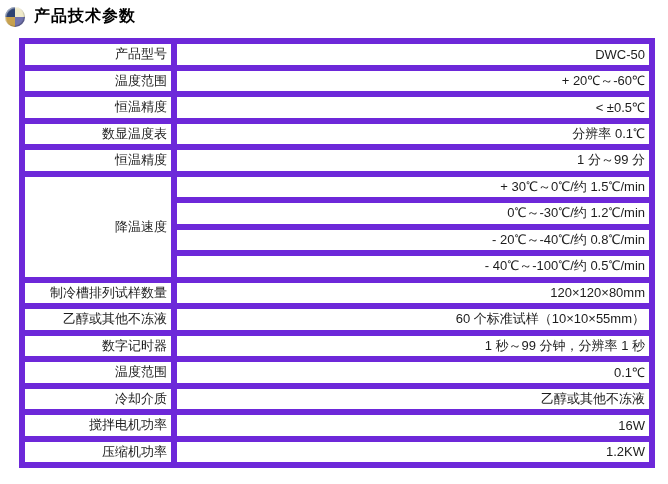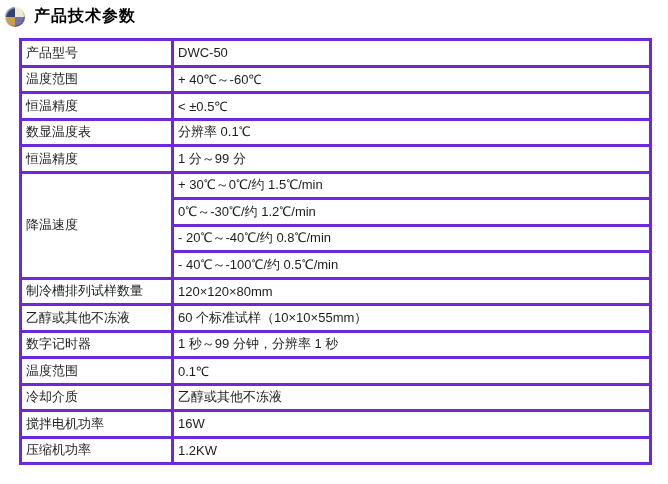--- a/index.html
+++ b/index.html
@@ -36,24 +36,24 @@
     letter-spacing: 1px;
     white-space: nowrap;
   }
   table.spec {
     border-collapse: collapse;
     table-layout: fixed;
     margin: 10px 0 0 19px;
     width: 630px;
   }
   table.spec td {
-    border: 3px solid #6d28d9;
+    border: 6px solid #6d28d9;
     height: 26.5px;
     padding: 0 4px;
-    text-align: left;
+    text-align: right;
     vertical-align: middle;
     font-size: 13px;
     color: #1c1c1c;
     white-space: nowrap;
     overflow: hidden;
   }
   table.spec col.c1 { width: 152px; }
   table.spec col.c2 { width: 478px; }
 </style>
 </head>
@@ -71,21 +71,21 @@
         <col class="c1">
         <col class="c2">
       </colgroup>
     <tbody>
       <tr>
         <td>产品型号</td>
         <td>DWC-50</td>
       </tr>
       <tr>
         <td>温度范围</td>
-        <td>+ 40℃～-60℃</td>
+        <td>+ 20℃～-60℃</td>
       </tr>
       <tr>
         <td>恒温精度</td>
         <td>&lt; ±0.5℃</td>
       </tr>
       <tr>
         <td>数显温度表</td>
         <td>分辨率 0.1℃</td>
       </tr>
       <tr>

